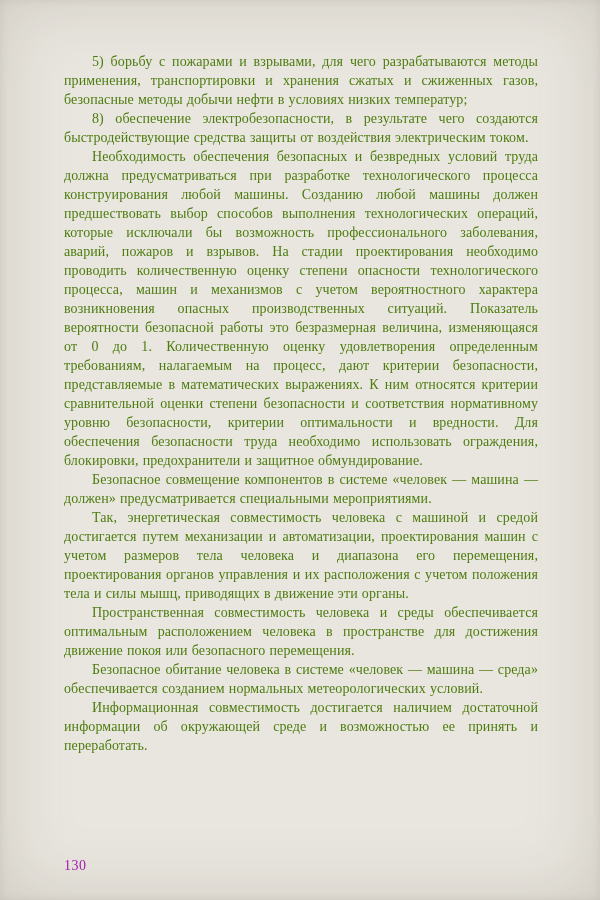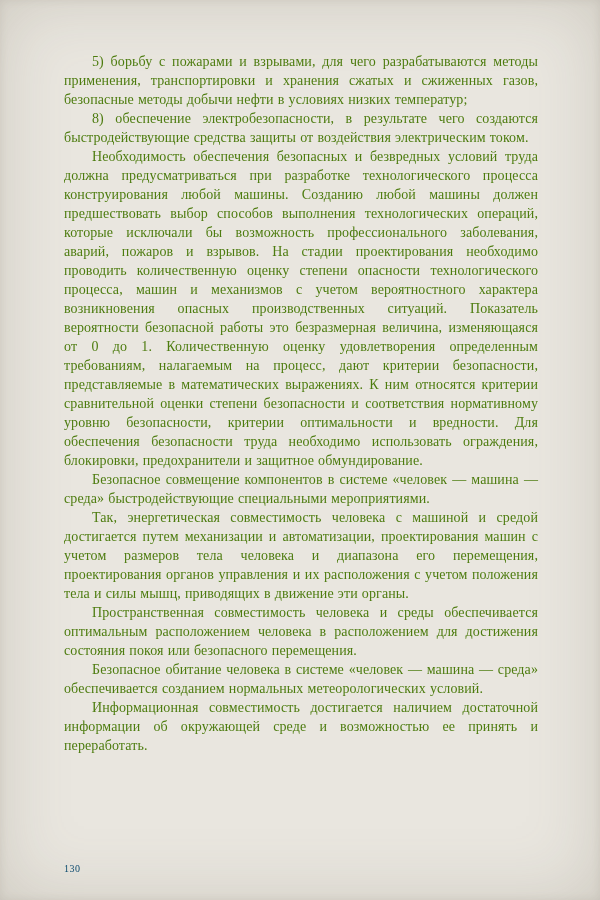--- a/index.html
+++ b/index.html
@@ -34,35 +34,35 @@
     font-size: 14px;
     line-height: 19px;
     color: #4d7c0f;
     letter-spacing: 0.1px;
     word-spacing: 0.5px;
   }
   .page-number {
     position: absolute;
     left: 64px;
     bottom: 26px;
-    font-size: 10px;
-    color: #0c4a6e;
+    font-size: 14px;
+    color: #a21caf;
     letter-spacing: 0.5px;
   }
 </style>
 </head>
 <body>
 
 <div class="page">
   <div class="page-inner">
     <div class="text-block">
       <p>5) борьбу с пожарами и взрывами, для чего разрабатываются методы применения, транспортировки и хранения сжатых и сжиженных газов, безопасные методы добычи нефти в условиях низких температур;</p>
       <p>8) обеспечение электробезопасности, в результате чего создаются быстродействующие средства защиты от воздействия электрическим током.</p>
       <p>Необходимость обеспечения безопасных и безвредных условий труда должна предусматриваться при разработке технологического процесса конструирования любой машины. Созданию любой машины должен предшествовать выбор способов выполнения технологических операций, которые исключали бы возможность профессионального заболевания, аварий, пожаров и взрывов. На стадии проектирования необходимо проводить количественную оценку степени опасности технологического процесса, машин и механизмов с учетом вероятностного характера возникновения опасных производственных ситуаций. Показатель вероятности безопасной работы это безразмерная величина, изменяющаяся от 0 до 1. Количественную оценку удовлетворения определенным требованиям, налагаемым на процесс, дают критерии безопасности, представляемые в математических выражениях. К ним относятся критерии сравнительной оценки степени безопасности и соответствия нормативному уровню безопасности, критерии оптимальности и вредности. Для обеспечения безопасности труда необходимо использовать ограждения, блокировки, предохранители и защитное обмундирование.</p>
-      <p>Безопасное совмещение компонентов в системе «человек — машина — среда» быстродействующие специальными мероприятиями.</p>
+      <p>Безопасное совмещение компонентов в системе «человек — машина — должен» предусматривается специальными мероприятиями.</p>
       <p>Так, энергетическая совместимость человека с машиной и средой достигается путем механизации и автоматизации, проектирования машин с учетом размеров тела человека и диапазона его перемещения, проектирования органов управления и их расположения с учетом положения тела и силы мышц, приводящих в движение эти органы.</p>
-      <p>Пространственная совместимость человека и среды обеспечивается оптимальным расположением человека в расположением для достижения состояния покоя или безопасного перемещения.</p>
+      <p>Пространственная совместимость человека и среды обеспечивается оптимальным расположением человека в пространстве для достижения движение покоя или безопасного перемещения.</p>
       <p>Безопасное обитание человека в системе «человек — машина — среда» обеспечивается созданием нормальных метеорологических условий.</p>
       <p>Информационная совместимость достигается наличием достаточной информации об окружающей среде и возможностью ее принять и переработать.</p>
     </div>
   </div>
   <div class="page-number">130</div>
 </div>
 
 </body></html>

